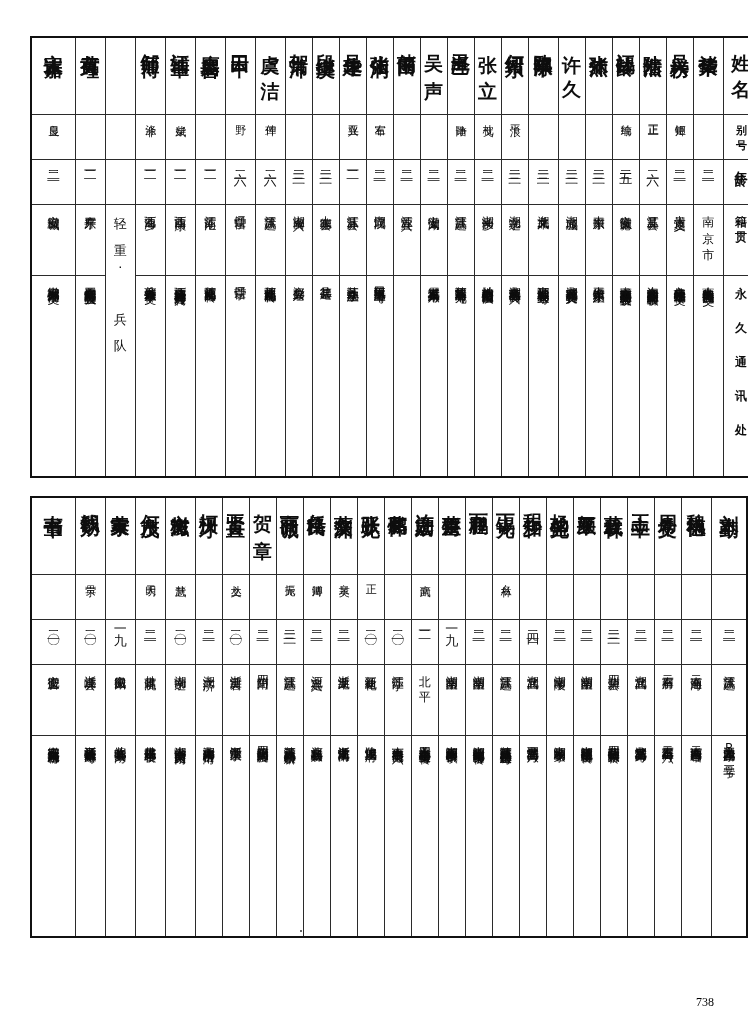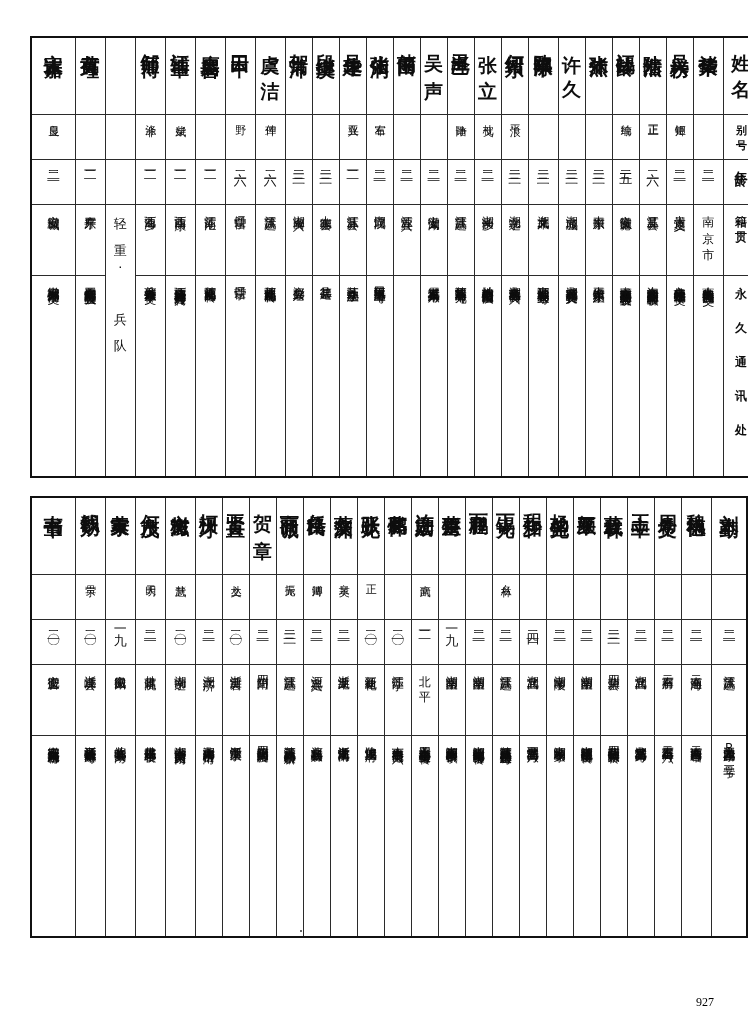--- a/index.html
+++ b/index.html
@@ -942,14 +942,14 @@
             <div class="v">上海王家沙花园路B字三号</div>
           </td>
       <td class="hdr hdr-cell">
             <div class="v">永 久 通 讯 处</div>
           </td>
     </tr>
   </tbody>
     </table>
 
   <div class="dot"></div>
-  <div class="pageno">927</div>
+  <div class="pageno">738</div>
 </div>
 
 </body></html>

